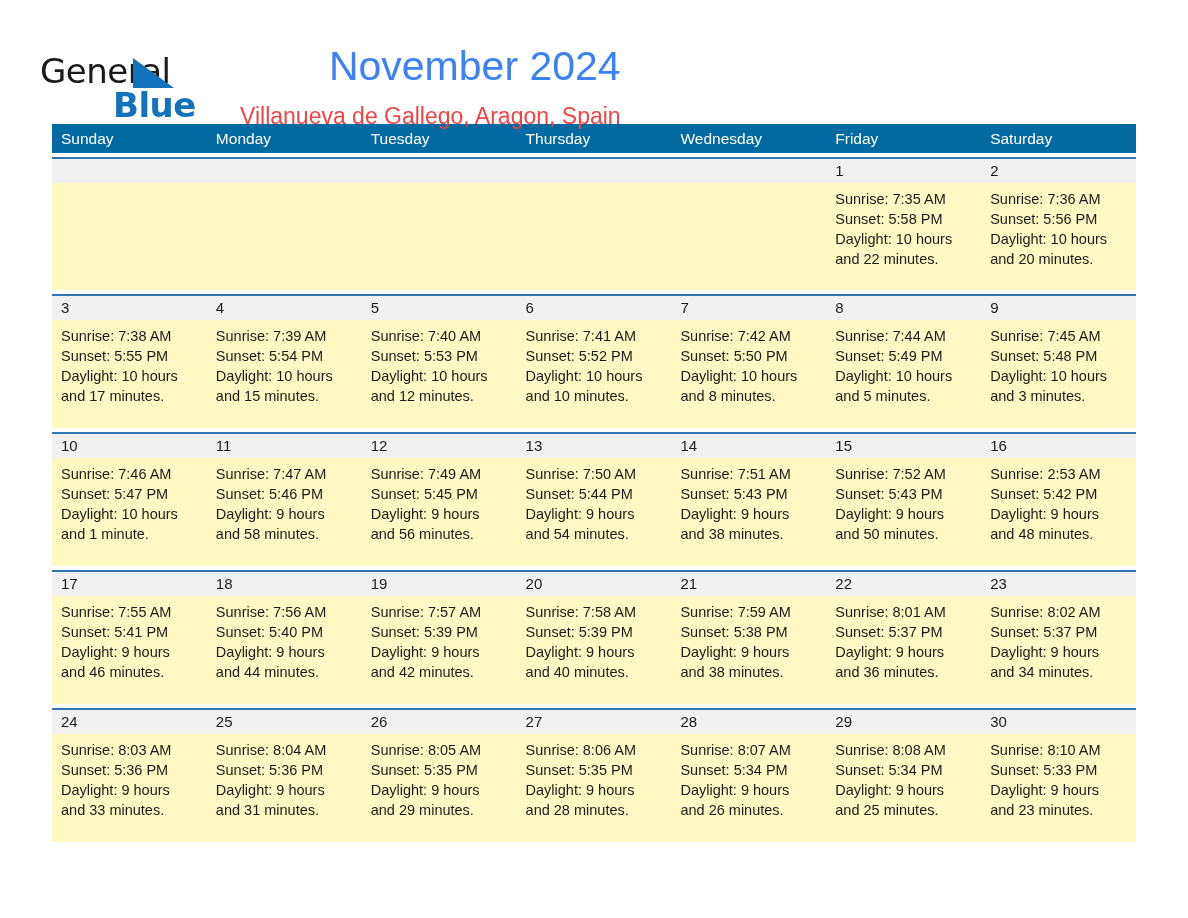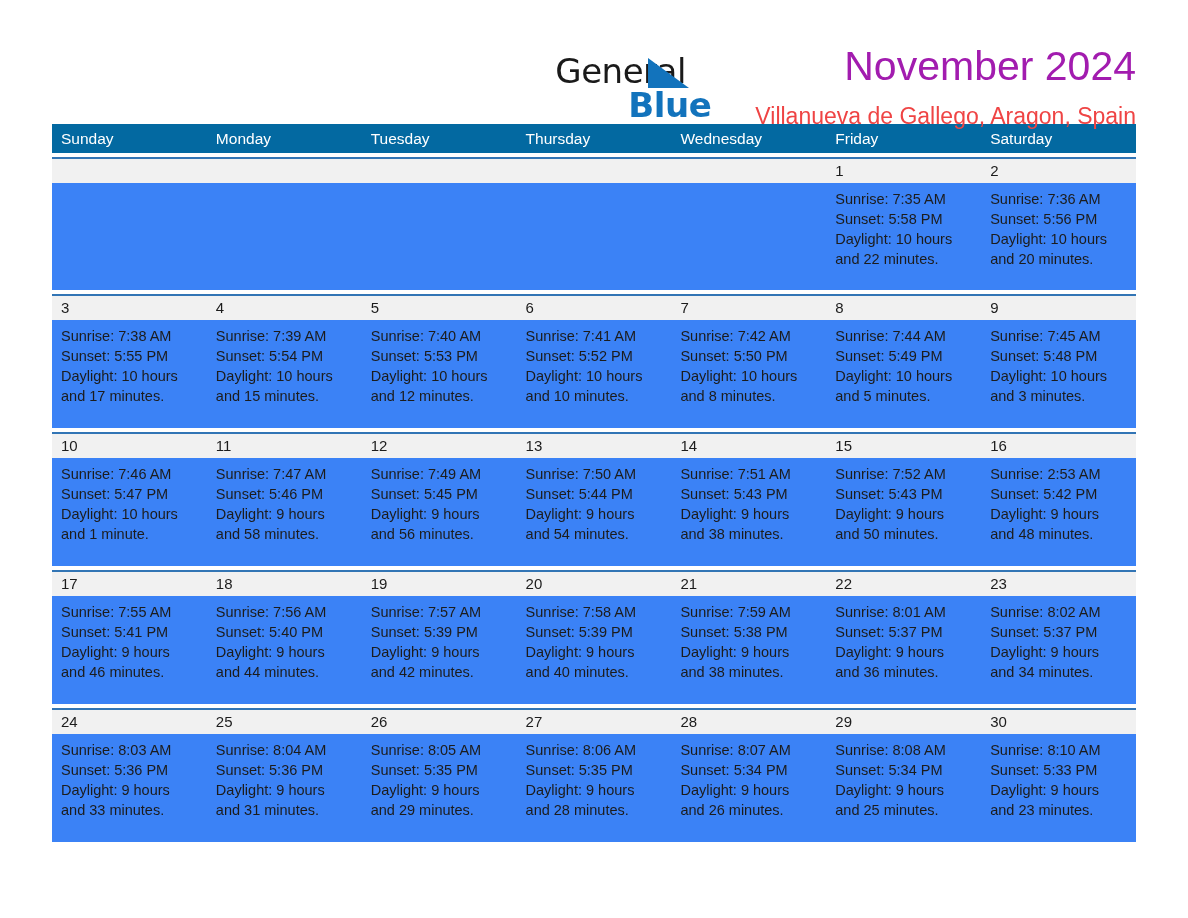--- a/index.html
+++ b/index.html
@@ -18,21 +18,21 @@
     width: 1188px;
     height: 918px;
     background: #ffffff;
     padding: 0;
   }
 
   
   .header {
     display: flex;
     align-items: flex-start;
-    justify-content: flex-end;
+    justify-content: flex-start;
     padding: 46px 52px 0 40px;
     height: 112px;
   }
   .logo {
     position: relative;
     width: 200px;
     height: 72px;
     line-height: 1;
     user-select: none;
   }
@@ -65,21 +65,21 @@
     font-family: "DejaVu Sans", sans-serif;
     font-weight: 700;
   }
   .title-block {
     text-align: right;
     padding-top: 0;
   }
   .cal-title {
     font-size: 41px;
     font-weight: 400;
-    color: #a21caf;
+    color: #3b82f6;
     letter-spacing: 0px;
     line-height: 1.02;
     margin: 0;
   }
   .cal-subtitle {
     font-size: 23px;
     font-weight: 400;
     color: #ef4444;
     margin: 16px 0 0 0;
     line-height: 1.1;
@@ -115,21 +115,21 @@
   }
   .daynum {
     flex: 1 1 0;
     font-size: 15px;
     color: #1c1c1c;
     line-height: 24px;
     padding-left: 9px;
   }
   .week-body {
     display: flex;
-    background: #3b82f6;
+    background: #fef9c3;
     min-height: 108px;
   }
   .cell {
     flex: 1 1 0;
     padding: 6px 9px 0 9px;
   }
   .cell p {
     margin: 0;
     font-size: 14.5px;
     line-height: 20px;

